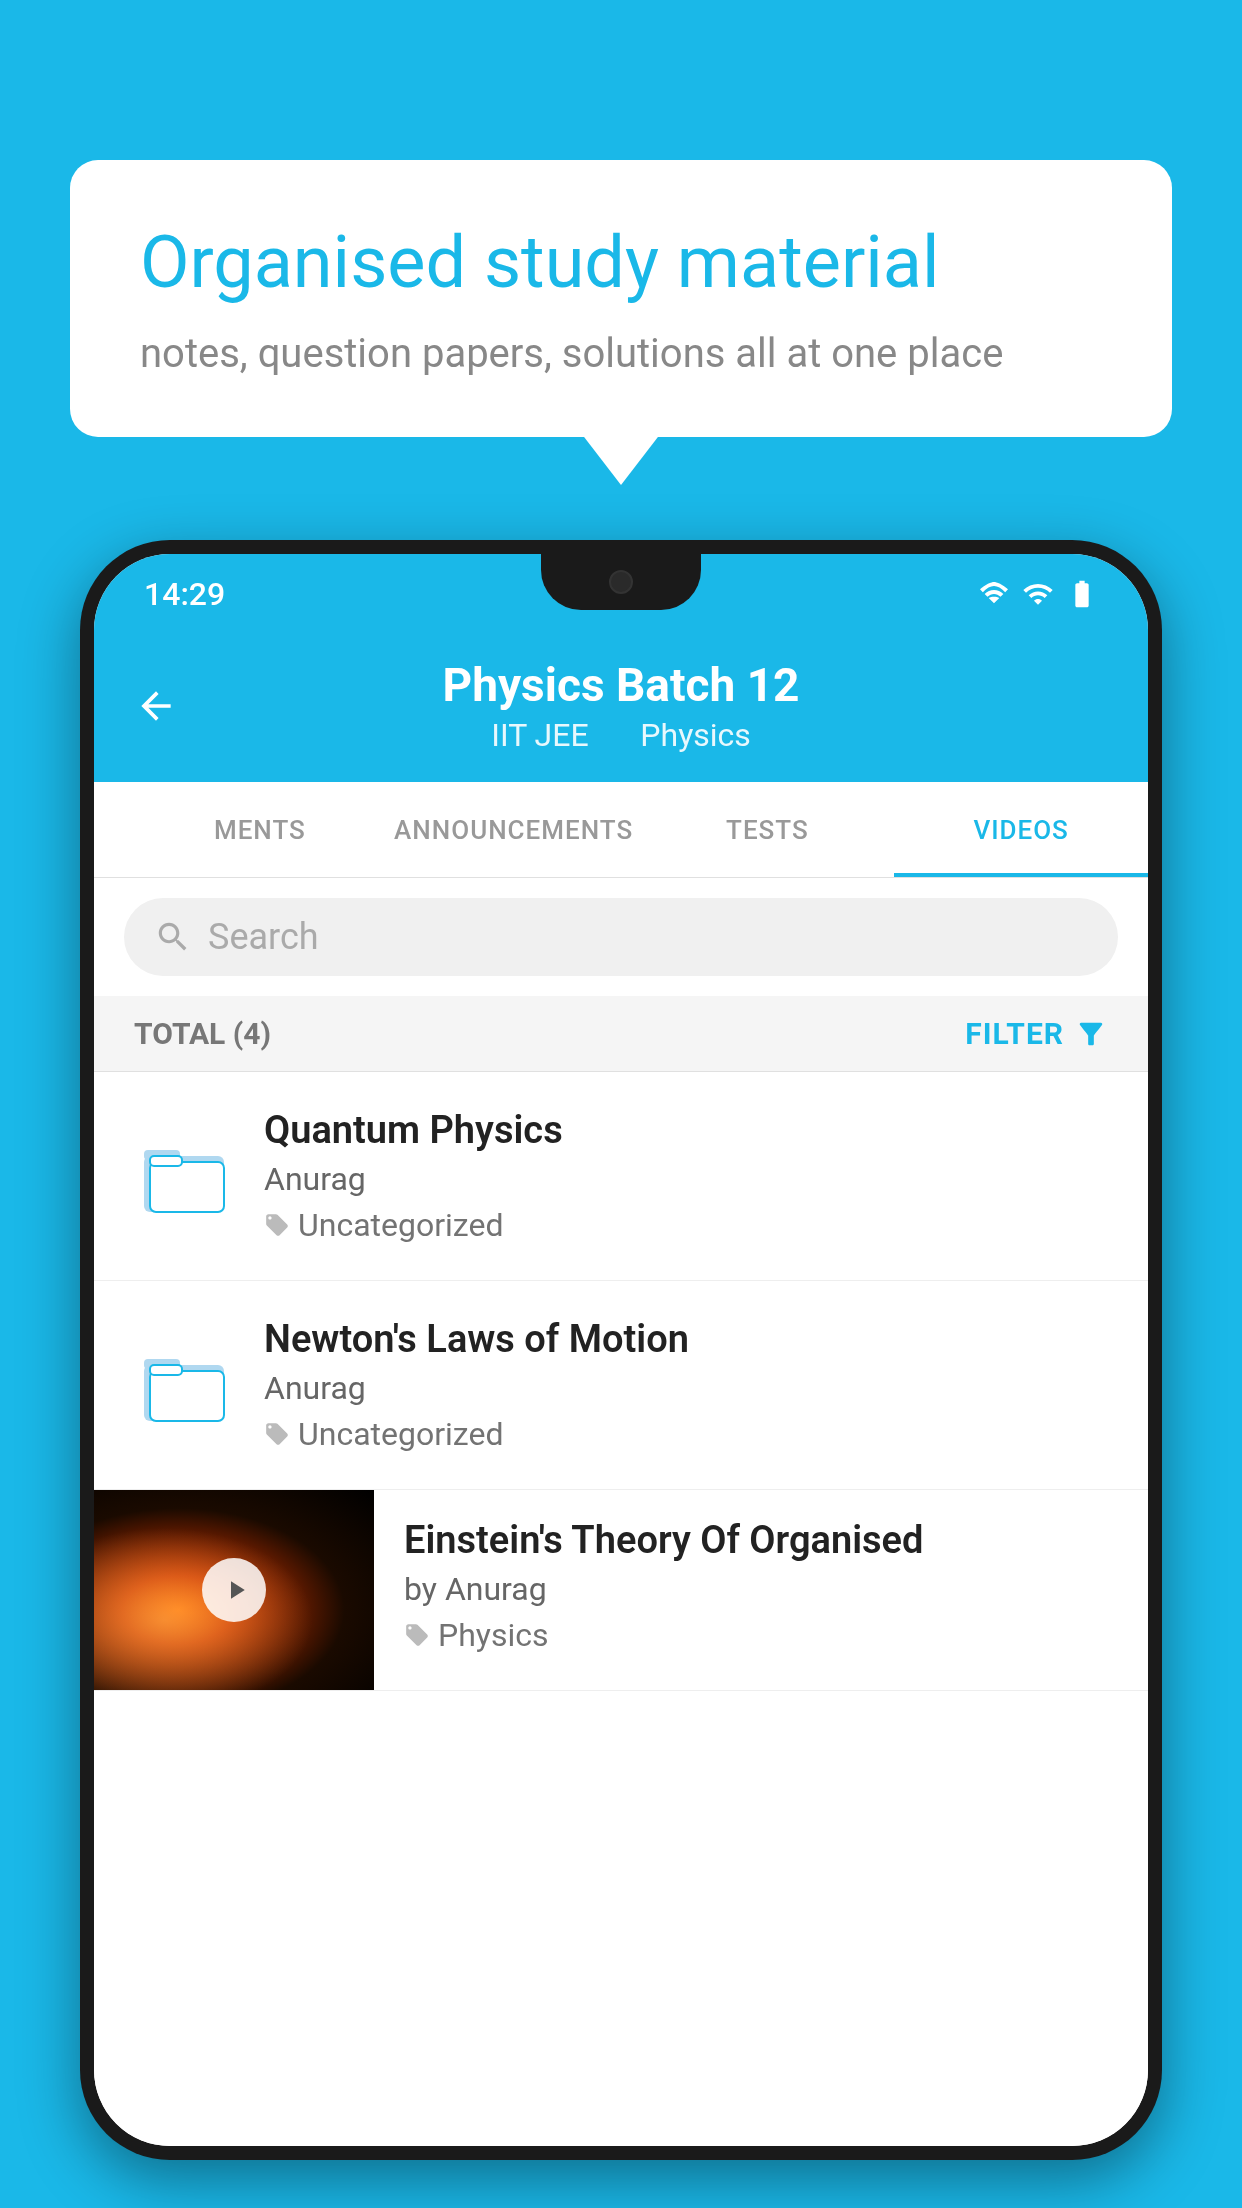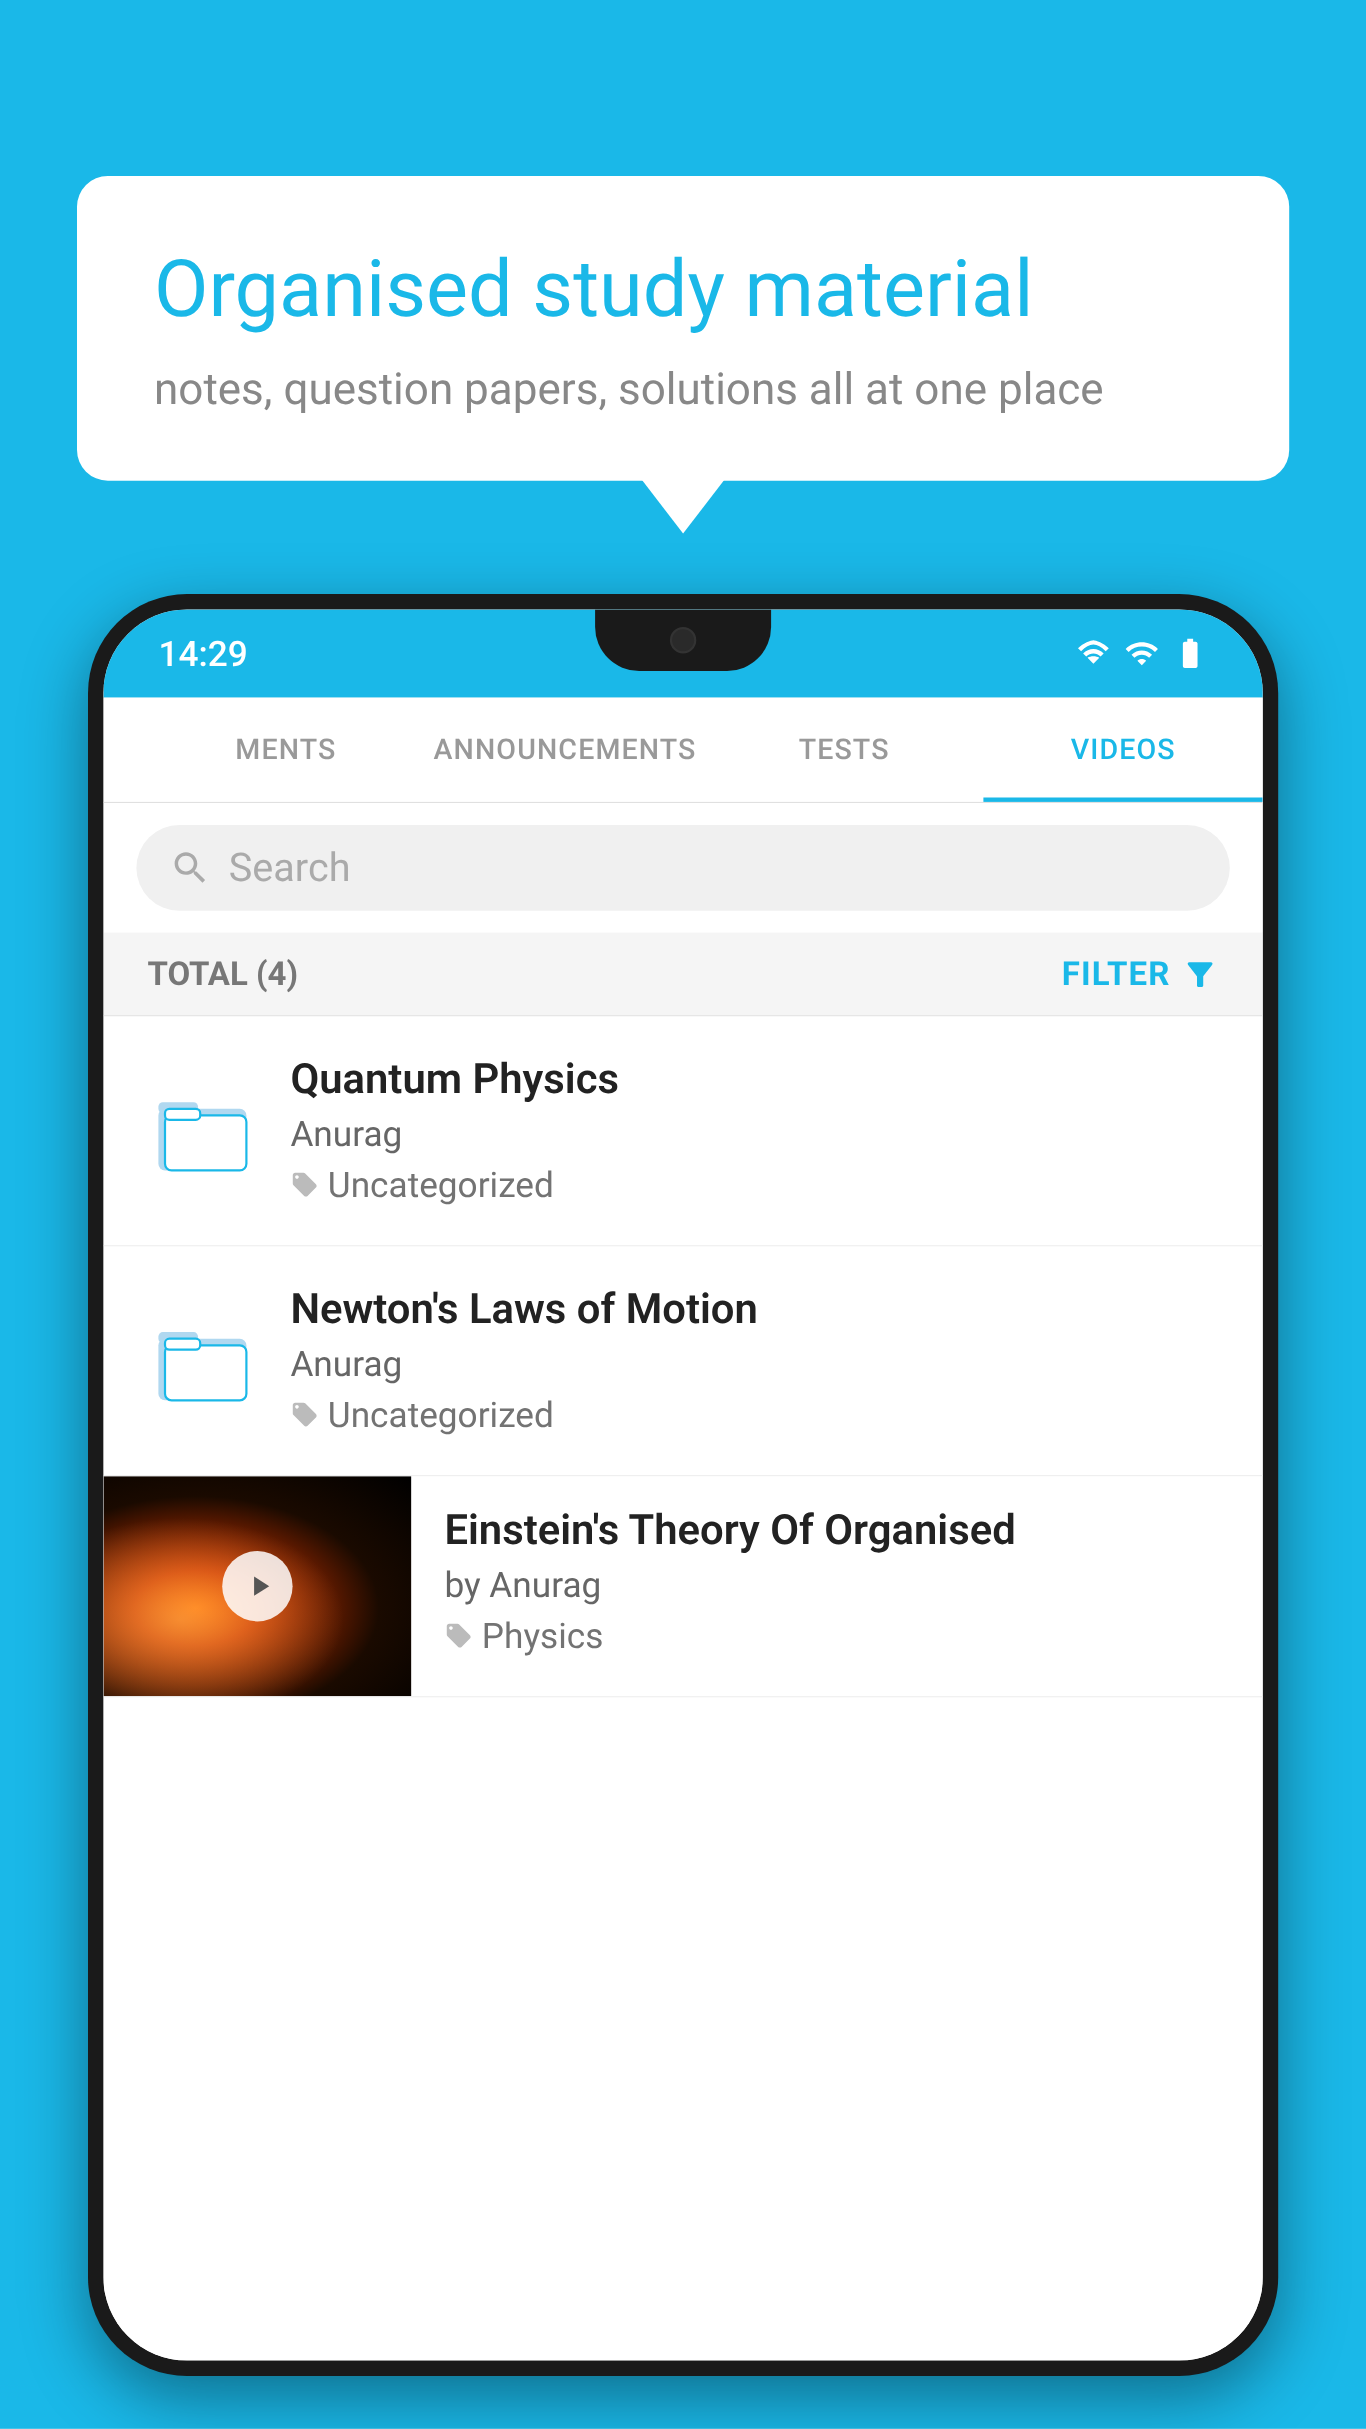--- a/index.html
+++ b/index.html
@@ -382,20 +382,33 @@
         </svg>
 
         <svg viewBox="0 0 24 24">
           <path d="M15.67 4H14V2h-4v2H8.33C7.6 4 7 4.6 7 5.33v15.33C7 21.4 7.6 22 8.33 22h7.33c.74 0 1.34-.6 1.34-1.33V5.33C17 4.6 16.4 4 15.67 4z"></path>
         </svg>
       </div>
     </div>
 
     <div class="screen-content">
 
+      <div class="app-header">
+        <div class="header-back">
+          <svg viewBox="0 0 24 24">
+            <path d="M20 11H7.83l5.59-5.59L12 4l-8 8 8 8 1.41-1.41L7.83 13H20v-2z"></path>
+          </svg>
+        </div>
+        <div class="header-title">Physics Batch 12</div>
+        <div class="header-subtitle">
+          <span>IIT JEE</span>
+          &nbsp;&nbsp;
+          <span>Physics</span>
+        </div>
+      </div>
 
       <div class="tabs-bar">
         <div class="tab-item">MENTS</div>
         <div class="tab-item">ANNOUNCEMENTS</div>
         <div class="tab-item">TESTS</div>
         <div class="tab-item active">VIDEOS</div>
       </div>
 
       <div class="search-container">
         <div class="search-bar">

